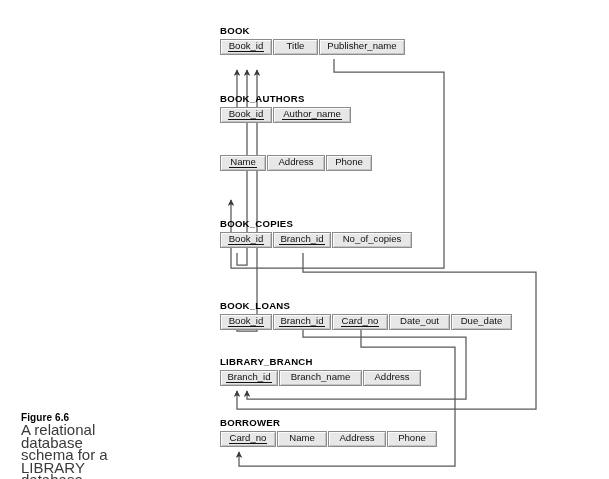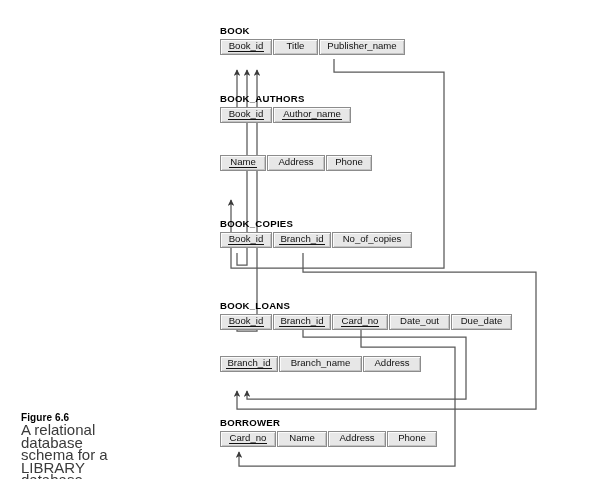--- a/index.html
+++ b/index.html
@@ -145,20 +145,21 @@
       <div class="attr" style="width:61px">
           <span>Date_out</span>
         </div>
       <div class="attr" style="width:61px">
           <span>Due_date</span>
         </div>
     </div>
   </div>
 
   <div class="relation" style="left:220px;top:356px;">
+    <div class="rel-name">LIBRARY_BRANCH</div>
     <div class="rel-row">
       <div class="attr pk" style="width:58px">
           <span>Branch_id</span>
         </div>
       <div class="attr" style="width:83px">
           <span>Branch_name</span>
         </div>
       <div class="attr" style="width:58px">
           <span>Address</span>
         </div>

